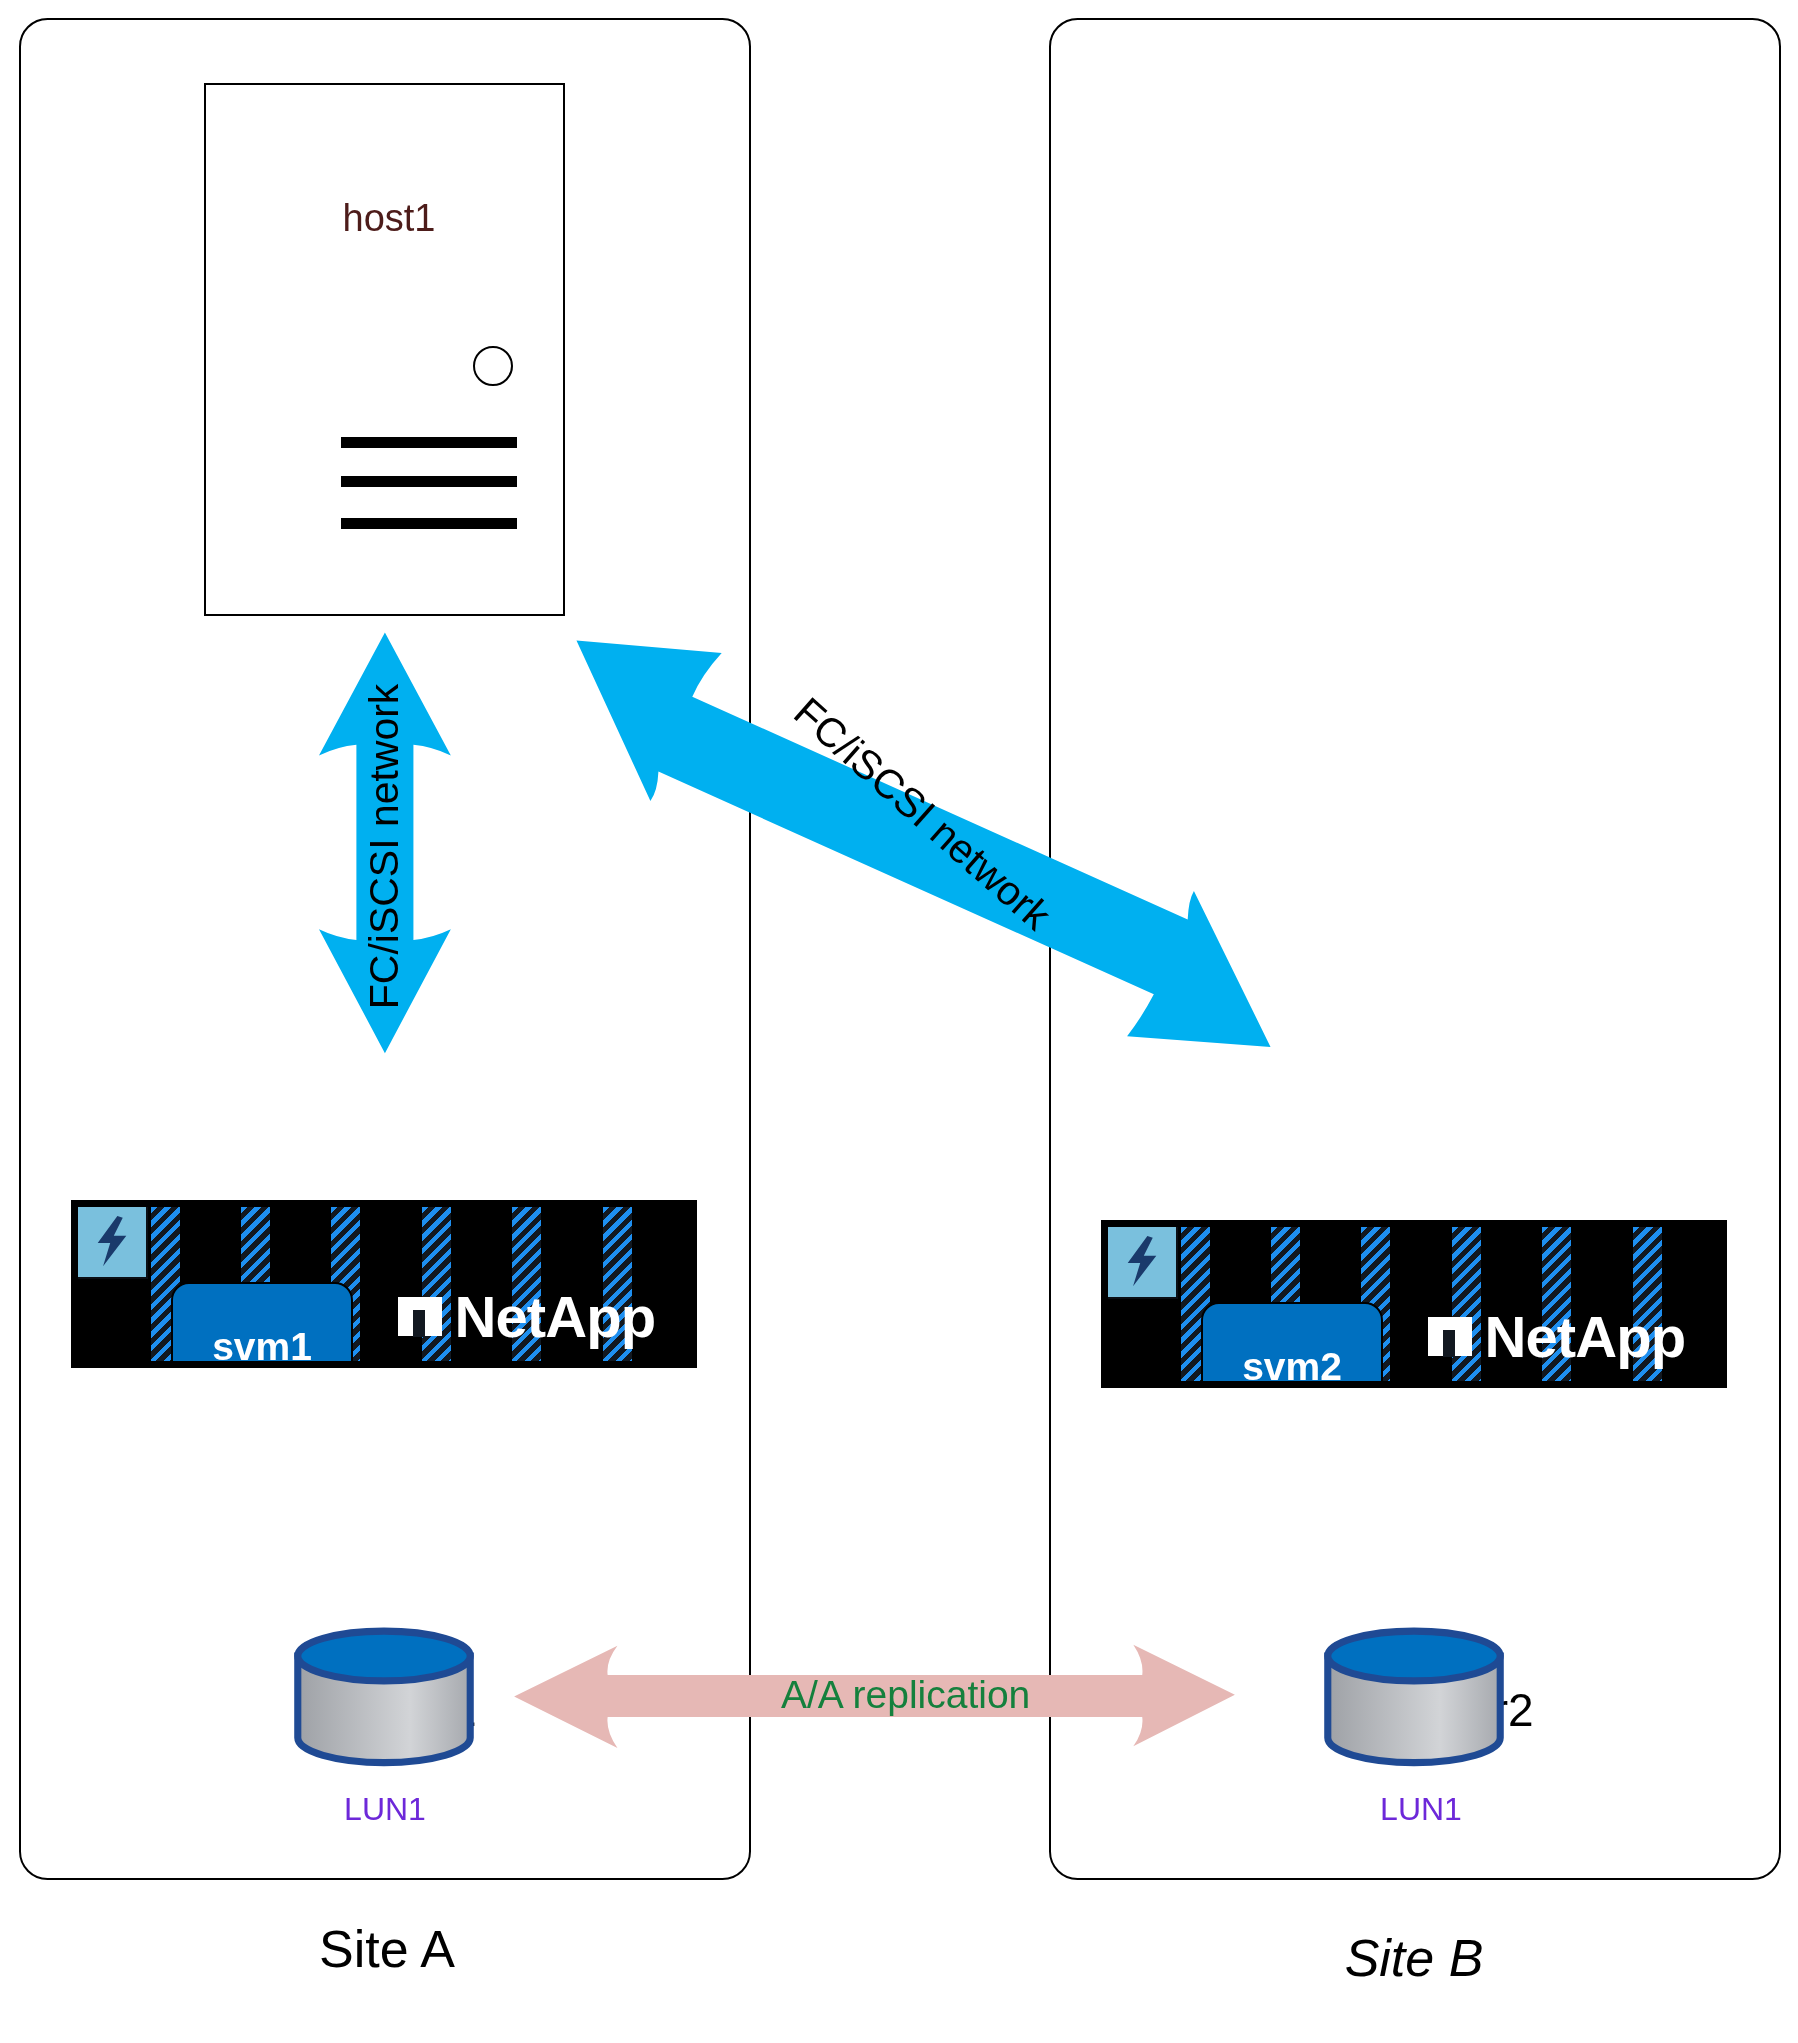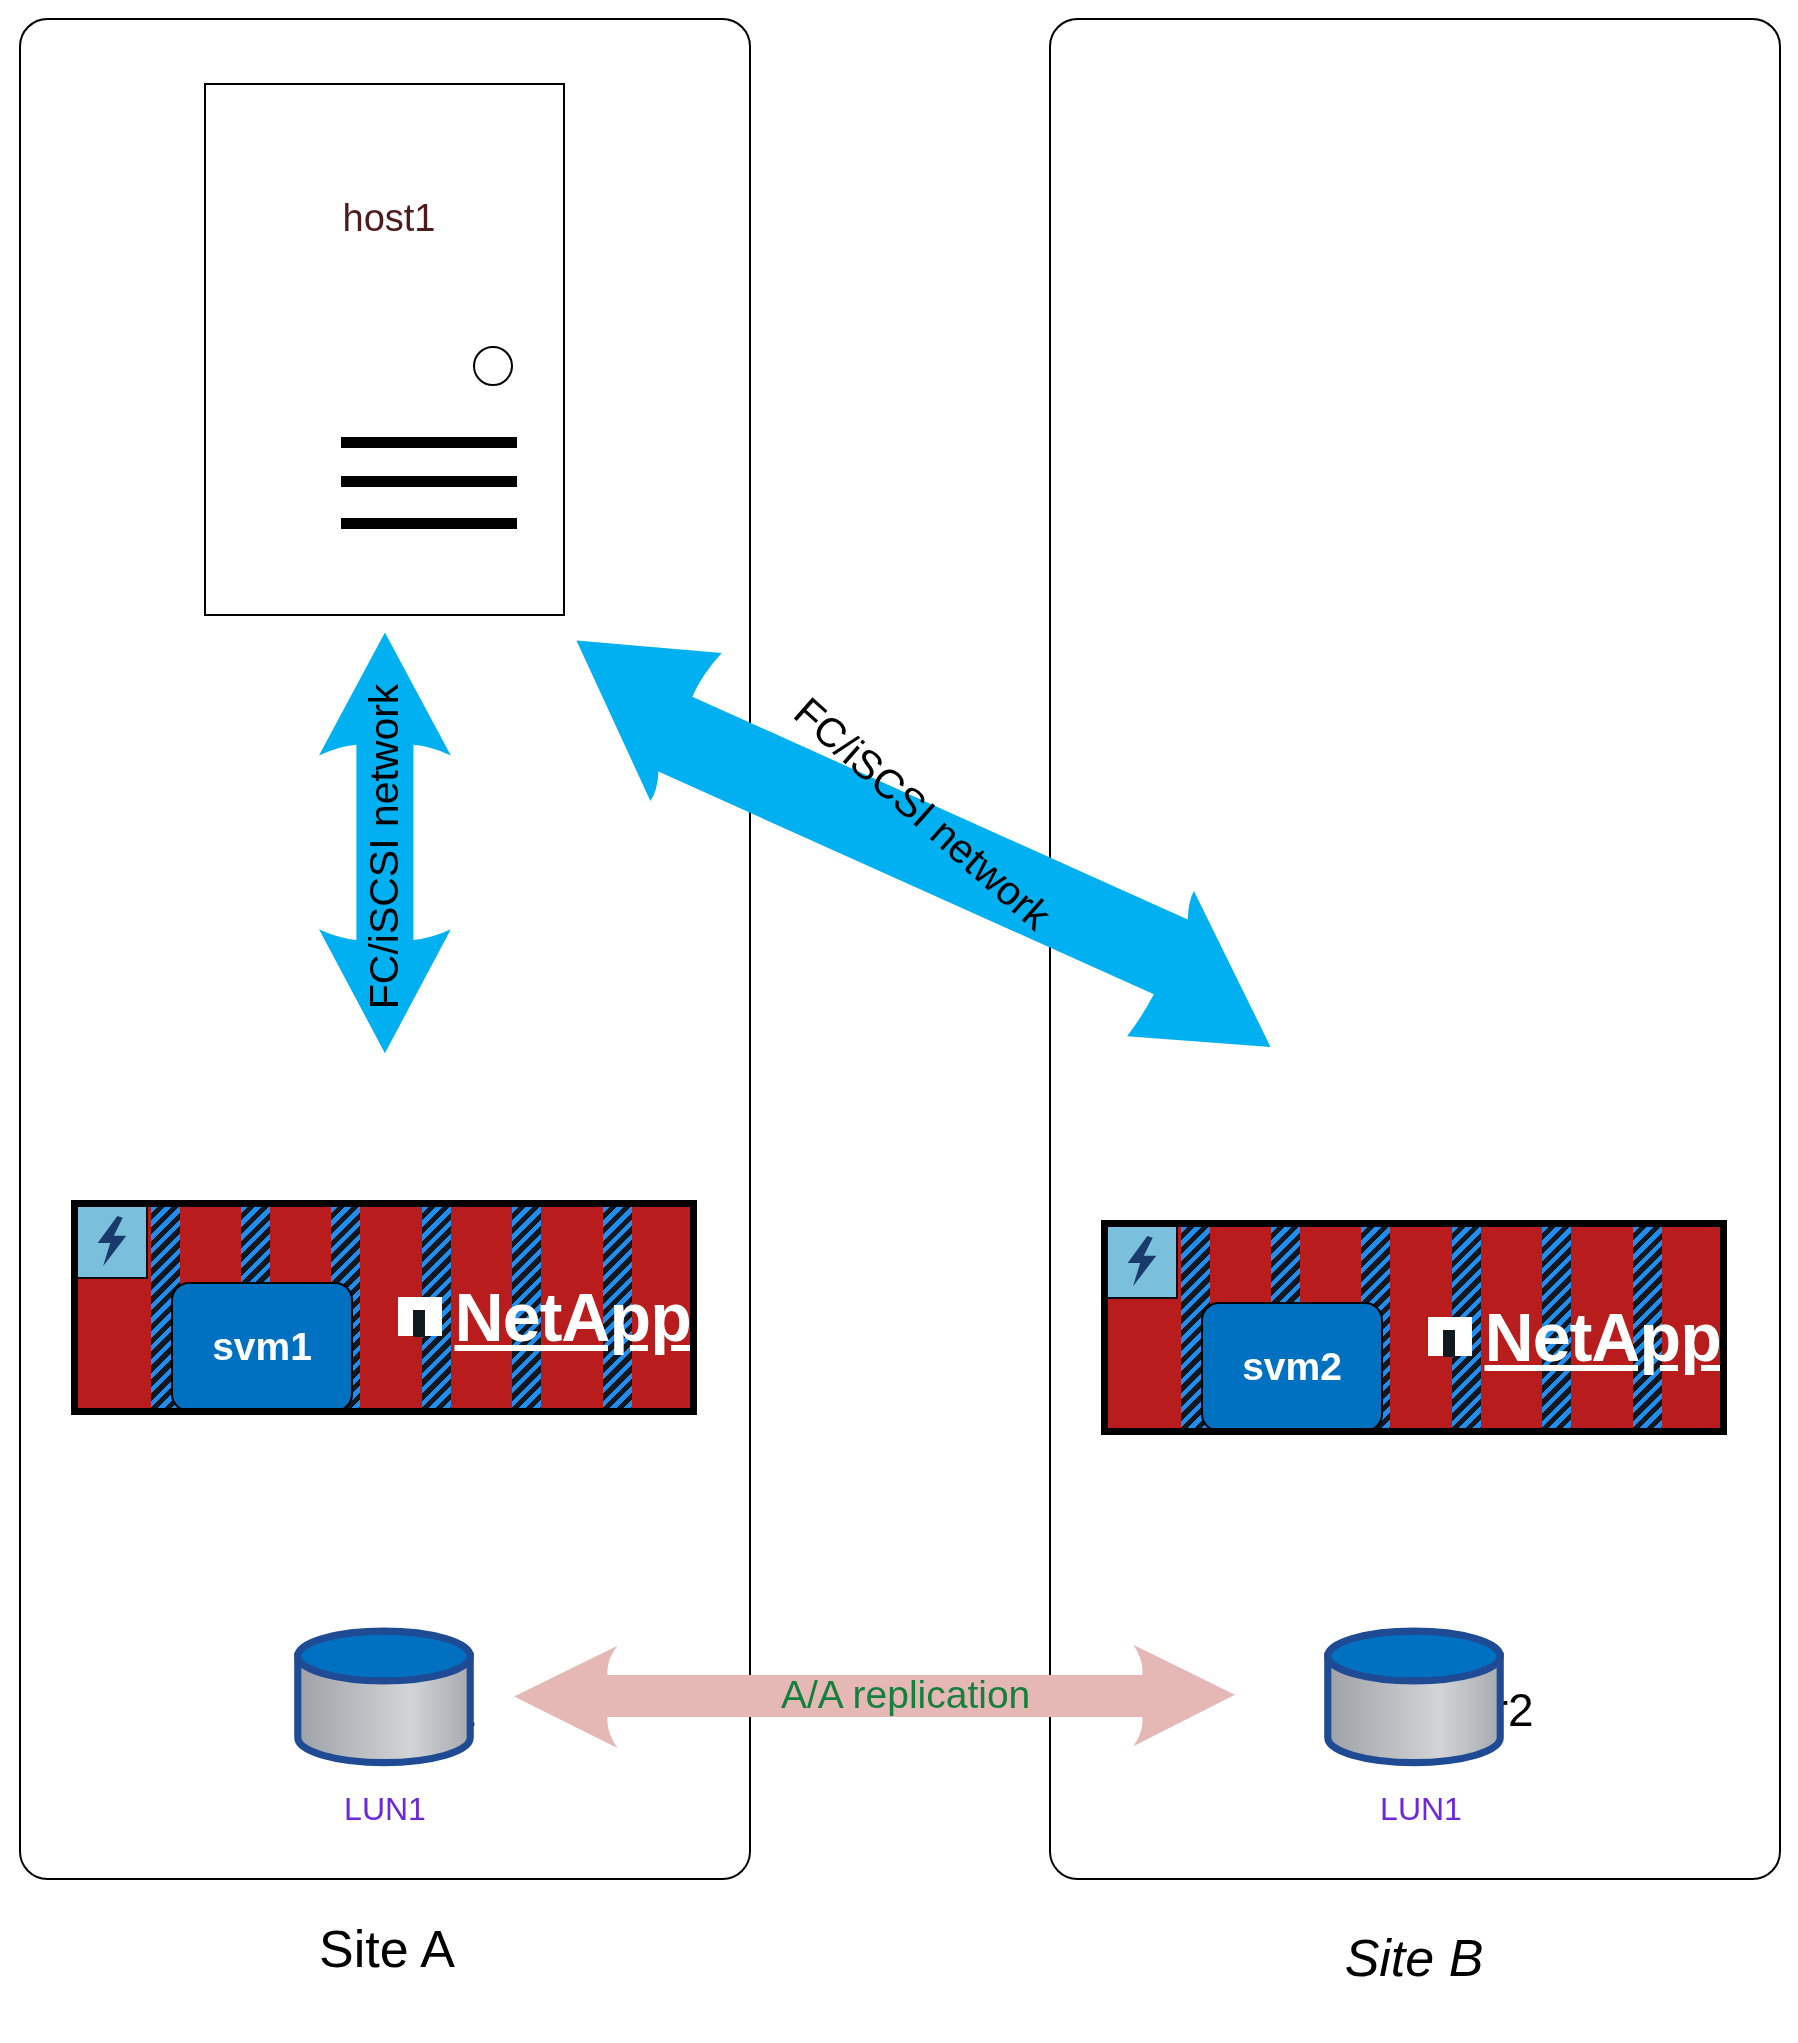--- a/index.html
+++ b/index.html
@@ -3,30 +3,30 @@
 <meta charset="utf-8">
 <style>
   html, body { margin:0; padding:0; background:#ffffff; }
   body { width:1798px; height:2043px; position:relative; overflow:hidden; font-family:"Liberation Sans", sans-serif; }
   .site-box { position:absolute; border:2.7px solid #000; border-radius:28.5px; box-sizing:border-box; background:#fff; }
   .site-label { position:absolute; font-size:52px; color:#000; text-align:center; width:356px; line-height:1; }
   .host-box { position:absolute; left:204px; top:83px; width:361px; height:533px; border:2.7px solid #000; box-sizing:border-box; background:#fff; }
   .host-label { position:absolute; left:0; width:100%; top:114px; text-align:center; font-size:38px; color:#4d1c1a; line-height:1; padding-left:9px; box-sizing:border-box; }
   .host-led { position:absolute; left:267px; top:261px; width:40px; height:40px; border:2.7px solid #000; border-radius:50%; box-sizing:border-box; }
   .host-slot { position:absolute; left:135px; width:176px; height:10.7px; background:#000; }
-  .cluster { position:absolute; width:626px; height:215px; background:#b91c1c; border:7.1px solid #000; box-sizing:border-box; overflow:hidden; }
+  .cluster { position:absolute; width:626px; height:168px; background:#000000; border:7.1px solid #000; box-sizing:border-box; overflow:hidden; }
   .stripe { position:absolute; top:0; bottom:0; width:29px;
     background: repeating-linear-gradient(135deg, #1e8ff0 0px, #1e8ff0 4.5px, #121820 4.5px, #121820 9.8px); }
   .flash-box { position:absolute; left:0; top:0; width:68px; height:70px; background:#7ac0dd; border-right:2.7px solid #0a0e14; border-bottom:2.7px solid #0a0e14; }
   .svm-box { position:absolute; left:93px; top:75px; width:182px; height:130px; background:#0070c0; border:2.7px solid #000; border-radius:18px; box-sizing:border-box;
     display:flex; align-items:center; justify-content:center; color:#fff; font-weight:bold; font-size:39px; }
   .netapp { position:absolute; left:320px; top:87px; height:45px; display:flex; align-items:center; color:#fff; }
   .netapp-mark { width:44px; height:39px; background:#fff; position:relative; margin-right:12.5px; }
   .netapp-mark::after { content:""; position:absolute; left:15px; top:12.5px; width:11.6px; height:27px; background:#121820; }
-  .netapp-text { font-size:68px; font-weight:bold; letter-spacing:-0.9px; line-height:1;text-decoration:underline; }
+  .netapp-text { font-size:58px; font-weight:bold; letter-spacing:-0.9px; line-height:1; }
   .cluster-label { position:absolute; width:356px; text-align:center; font-size:46px; color:#000; line-height:1; }
   .lun { position:absolute; width:184px; height:144px; }
   .lun-label { position:absolute; width:178px; text-align:center; font-size:32px; color:#6d28d9; line-height:1; }
   svg.overlay { position:absolute; left:0; top:0; }
   .net-text { font-size:46px; fill:#000; }
   .rep-text { position:absolute; font-size:39px; color:#15803d; line-height:1;margin-left:22px; }
 </style>
 </head>
 <body>
 

